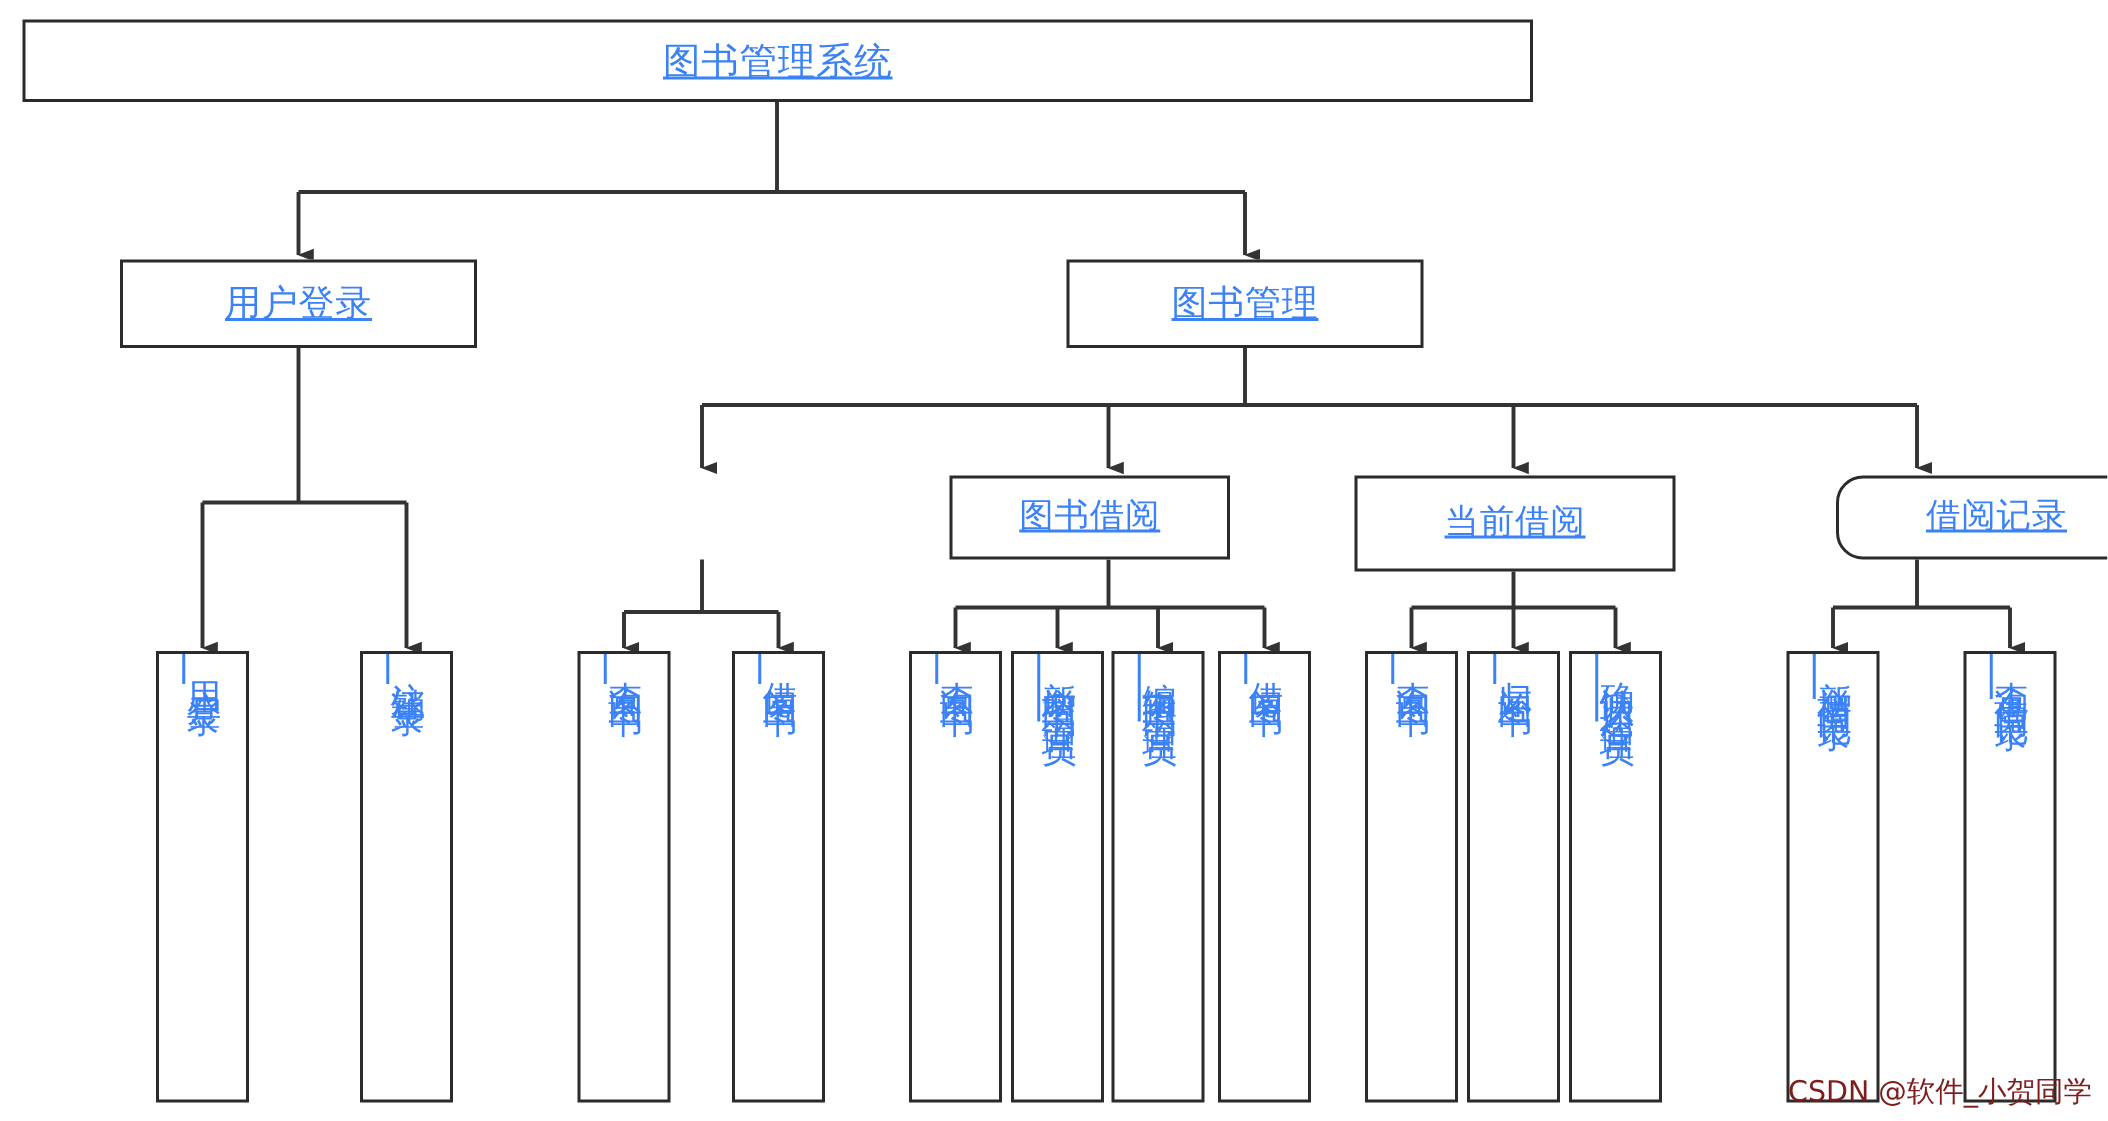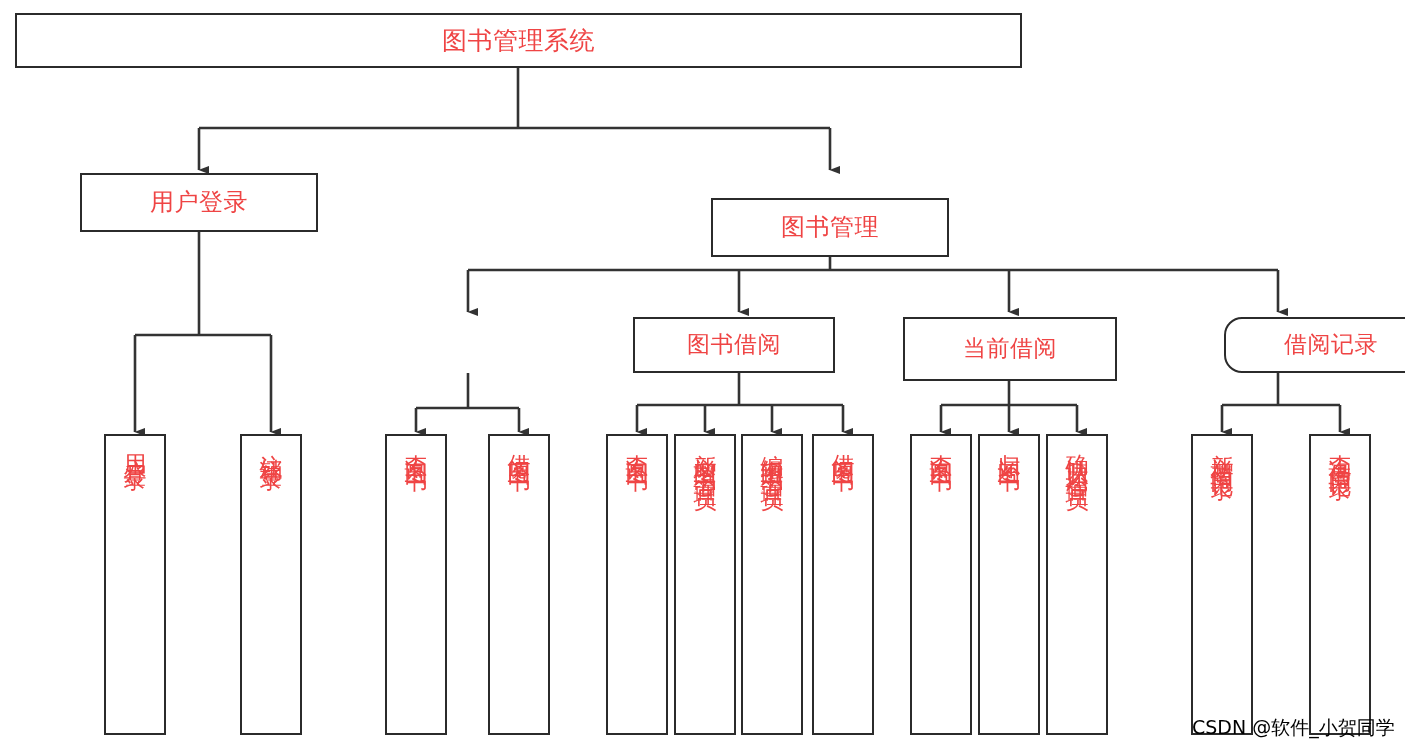--- a/index.html
+++ b/index.html
@@ -31,46 +31,47 @@
     position: absolute;
     box-sizing: border-box;
     background: #ffffff;
     border: 2px solid #2b2b2b;
     display: flex;
     align-items: center;
     justify-content: center;
     z-index: 2;
   }
   .node .lbl {
-    color: #ef4444;
+    color: #3b82f6;
     letter-spacing: 0.5px;
     line-height: 1.18;
     text-align: center;
     white-space: nowrap;
+    text-decoration: underline;
   }
   .node.root .lbl { font-size: 25px; }
   .node.l1 .lbl { font-size: 24px; }
   .node.l2 .lbl { font-size: 23px; }
   .node.leaf {
     align-items: flex-start;
     justify-content: center;
     padding-top: 0;
   }
   .node.leaf .lbl {
     font-size: 23px;
     writing-mode: vertical-rl;
     text-orientation: upright;
     letter-spacing: 5px;
     line-height: 1.0;
     white-space: nowrap;
   }
   .watermark {
     position: absolute;
     font-size: 19px;
-    color: #000000;
+    color: #7f1d1d;
     white-space: nowrap;
     z-index: 5;
   }
 </style>
 </head>
 <body>
 
 <div id="canvas">
 
   <svg id="wires" viewBox="0 0 1405 747" xmlns="http://www.w3.org/2000/svg">
@@ -126,26 +127,26 @@
   </svg>
 
   <div class="node root" style="left:15px; top:13px; width:1007px; height:55px;">
     <span class="lbl">图书管理系统</span>
   </div>
 
   <div class="node l1" style="left:80px; top:173px; width:238px; height:59px;">
     <span class="lbl">用户登录</span>
   </div>
 
-  <div class="node l1" style="left:711px; top:173px; width:238px; height:59px;margin-top:25px;">
+  <div class="node l1" style="left:711px; top:173px; width:238px; height:59px;">
     <span class="lbl">图书管理</span>
   </div>
 
 
-  <div class="node l2" style="left:633px; top:317px; width:202px; height:56px;">
+  <div class="node l2" style="left:633px; top:317px; width:187px; height:56px;">
     <span class="lbl">图书借阅</span>
   </div>
 
   <div class="node l2" style="left:903px; top:317px; width:214px; height:64px;">
     <span class="lbl">当前借阅</span>
   </div>
 
   <div class="node l2" style="left:1224px; top:317px; width:214px; height:56px;border-radius:18px;">
     <span class="lbl">借阅记录</span>
   </div>

